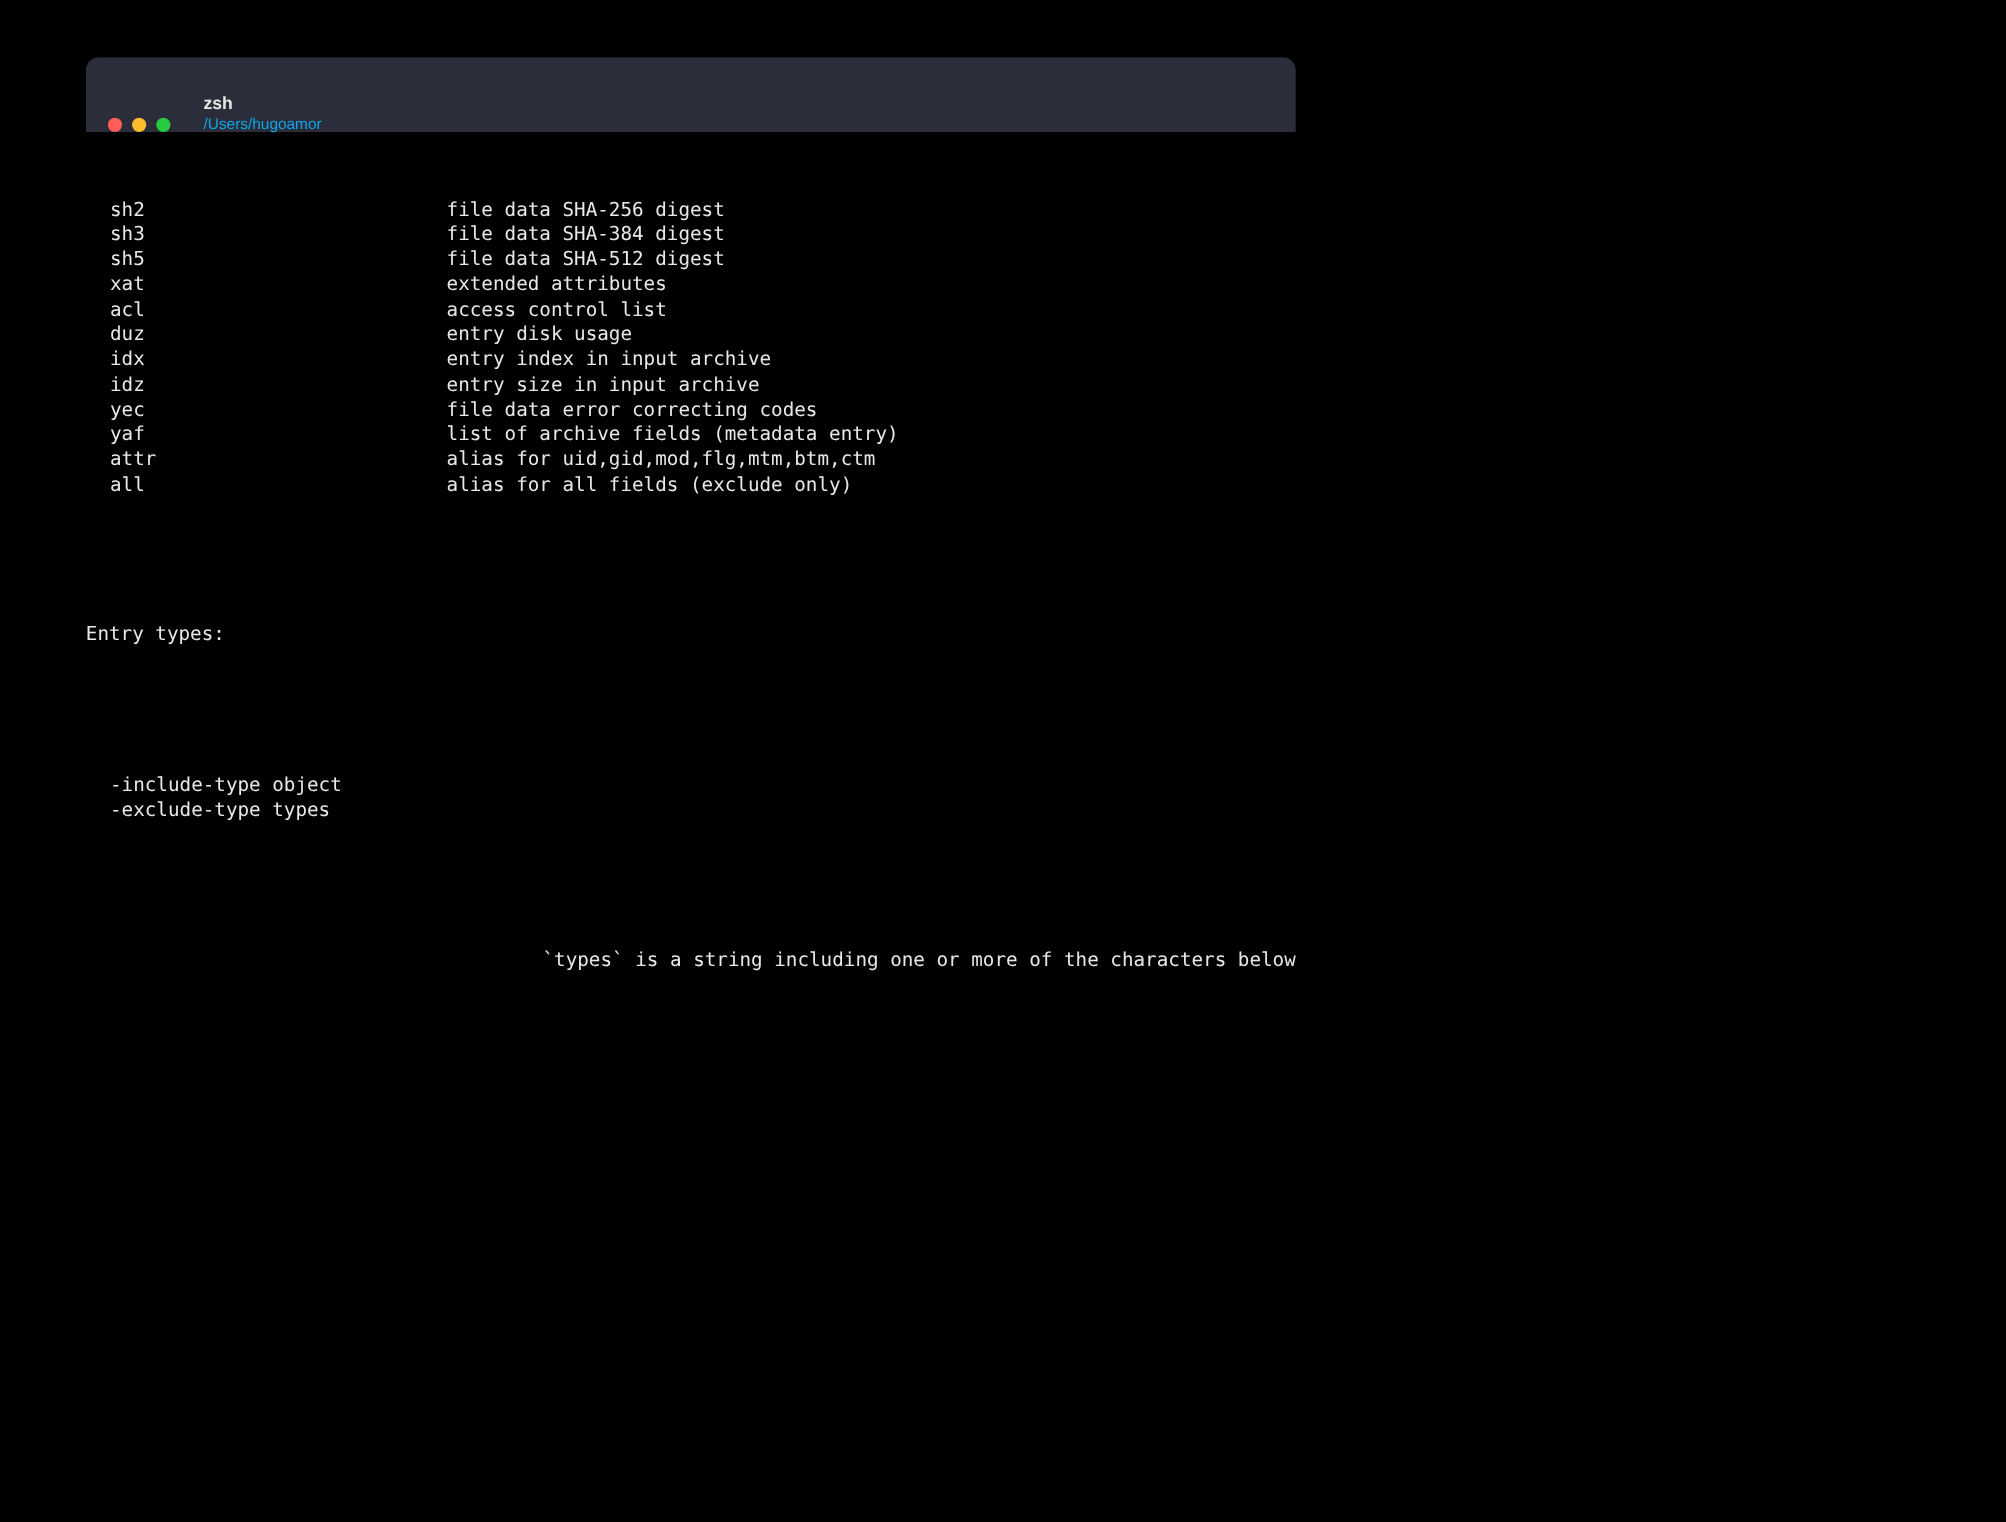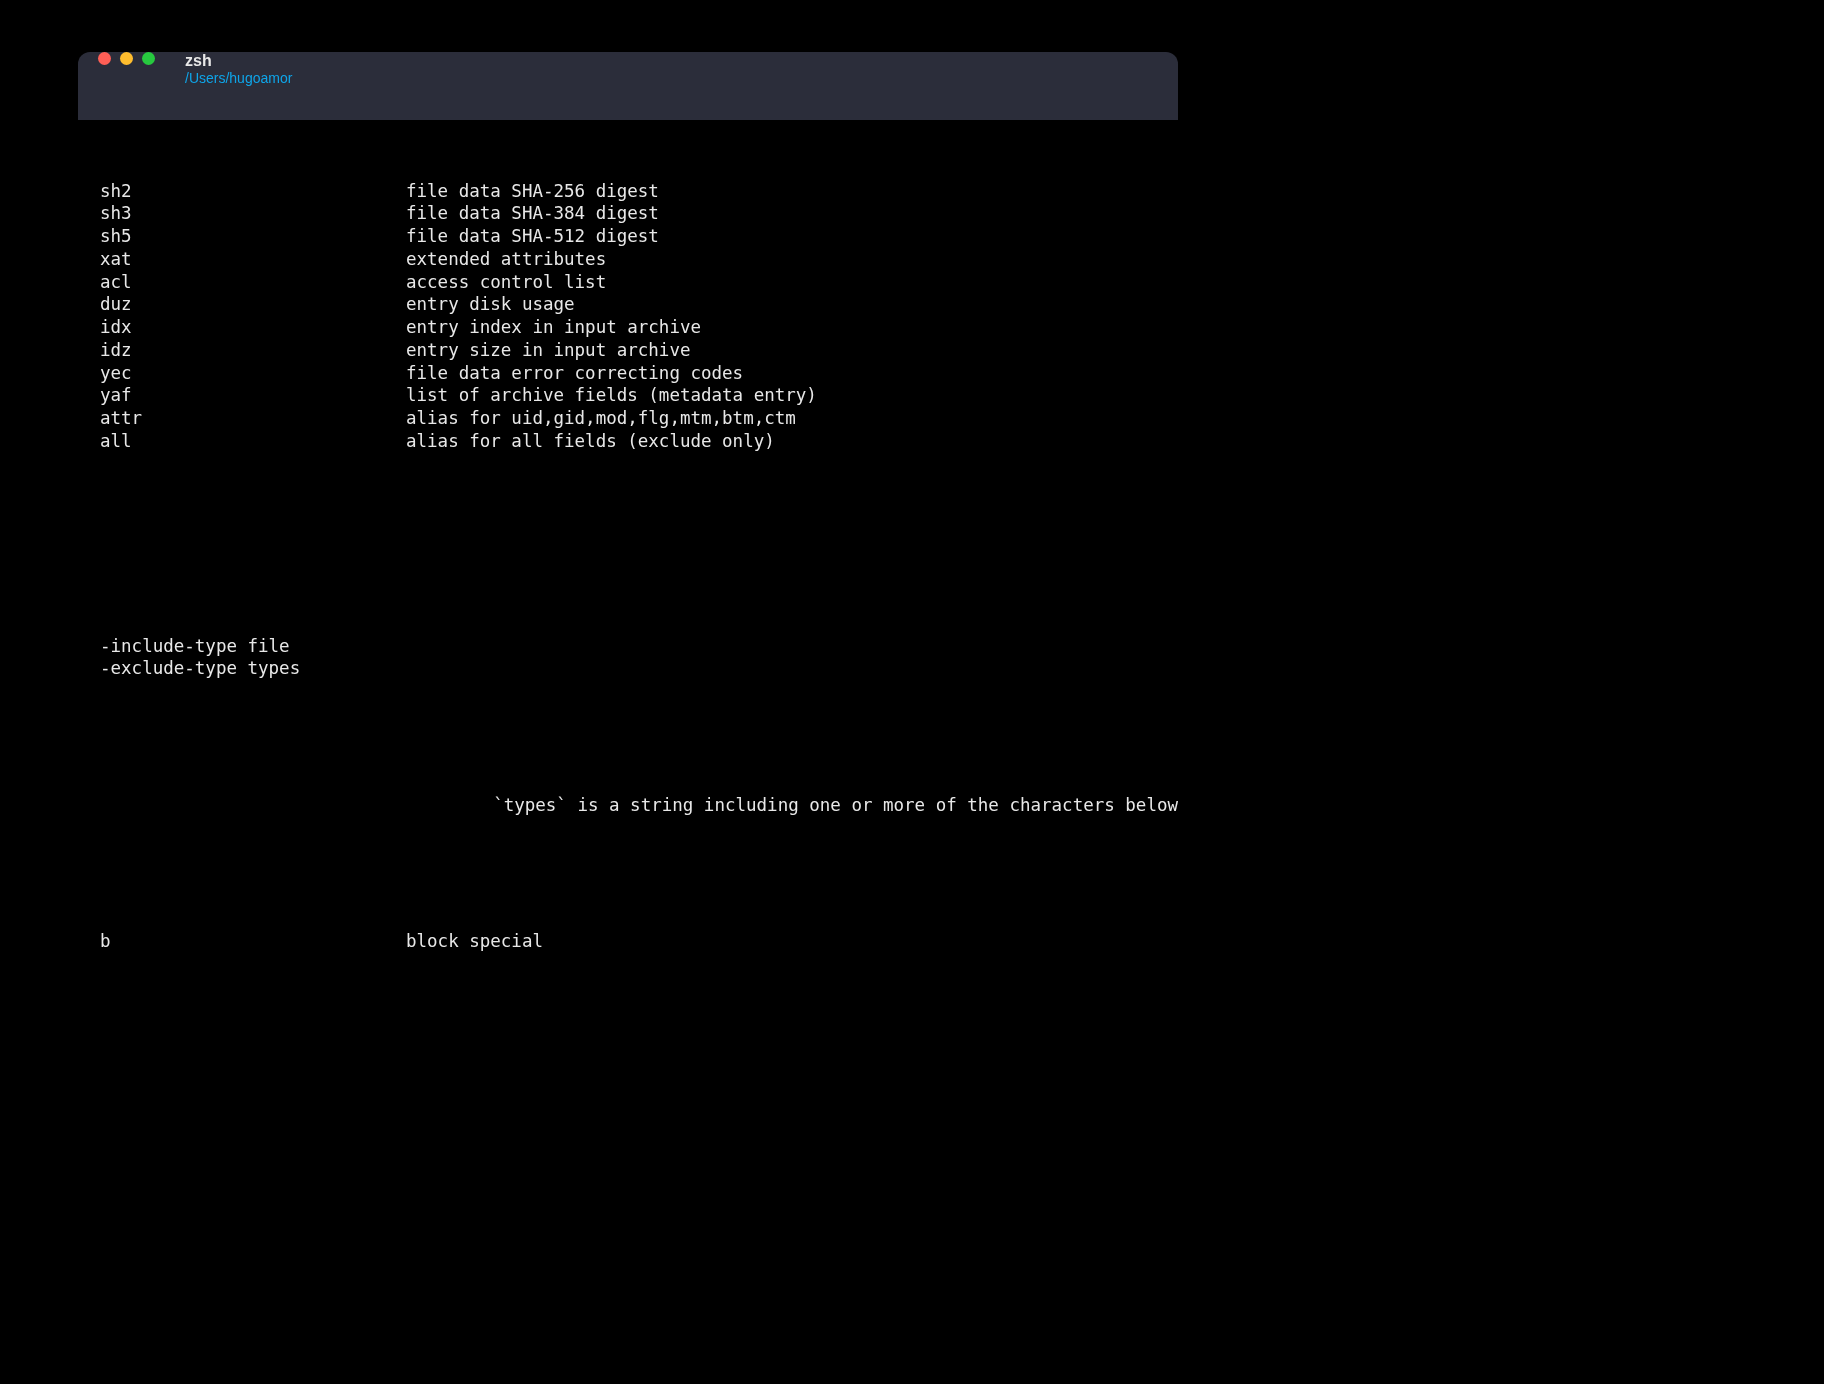--- a/index.html
+++ b/index.html
@@ -21,21 +21,21 @@
       width: 1100px;
       background: #000;
       border-radius: 12px;
       overflow: hidden;
       box-shadow: 0 20px 60px rgba(0,0,0,0.5);
     }
     .titlebar {
       background: #2b2d3a;
       height: 68px;
       display: flex;
-      align-items: flex-start;
+      align-items: flex-end;
       padding: 0 20px;
     }
     .traffic-lights {
       display: flex;
       gap: 9px;
       align-items: center;
     }
     .traffic-light {
       width: 13px;
       height: 13px;
@@ -131,22 +131,23 @@
       <div class="traffic-light tl-green"></div>
     </div>
     <div class="title-info">
       <div class="title-main">zsh</div>
       <div class="title-sub">/Users/hugoamor</div>
     </div>
   </div>
   <div class="terminal-body">
     <div id="fields-container"><div class="field-row"><span class="field-key">sh2</span><span class="field-desc">file data SHA-256 digest</span></div><div class="field-row"><span class="field-key">sh3</span><span class="field-desc">file data SHA-384 digest</span></div><div class="field-row"><span class="field-key">sh5</span><span class="field-desc">file data SHA-512 digest</span></div><div class="field-row"><span class="field-key">xat</span><span class="field-desc">extended attributes</span></div><div class="field-row"><span class="field-key">acl</span><span class="field-desc">access control list</span></div><div class="field-row"><span class="field-key">duz</span><span class="field-desc">entry disk usage</span></div><div class="field-row"><span class="field-key">idx</span><span class="field-desc">entry index in input archive</span></div><div class="field-row"><span class="field-key">idz</span><span class="field-desc">entry size in input archive</span></div><div class="field-row"><span class="field-key">yec</span><span class="field-desc">file data error correcting codes</span></div><div class="field-row"><span class="field-key">yaf</span><span class="field-desc">list of archive fields (metadata entry)</span></div><div class="field-row"><span class="field-key">attr</span><span class="field-desc">alias for uid,gid,mod,flg,mtm,btm,ctm</span></div><div class="field-row"><span class="field-key">all</span><span class="field-desc">alias for all fields (exclude only)</span></div></div>
     <div class="blank-line"></div>
+    <div class="indent-0">Entry types:</div>
     <div class="blank-line"></div>
-    <div id="options-container"><div class="field-row"><span class="option-key">-include-type file</span></div><div class="field-row"><span class="option-key">-exclude-type types</span></div></div>
+    <div id="options-container"><div class="field-row"><span class="option-key">-include-type object</span></div><div class="field-row"><span class="option-key">-exclude-type types</span></div></div>
     <div class="blank-line"></div>
     <div class="types-hint">`types` is a string including one or more of the characters below</div>
     <div class="blank-line"></div>
     <div id="types-container"><div class="field-row"><span class="field-key">b</span><span class="field-desc">block special</span></div><div class="field-row"><span class="field-key">c</span><span class="field-desc">character special</span></div><div class="field-row"><span class="field-key">d</span><span class="field-desc">directory</span></div><div class="field-row"><span class="field-key">f</span><span class="field-desc">regular file</span></div><div class="field-row"><span class="field-key">h</span><span class="field-desc">hard link</span></div><div class="field-row"><span class="field-key">l</span><span class="field-desc">symbolic link</span></div><div class="field-row"><span class="field-key">m</span><span class="field-desc">metadata entry (not a filesystem object)</span></div><div class="field-row"><span class="field-key">p</span><span class="field-desc">fifo</span></div><div class="field-row"><span class="field-key">s</span><span class="field-desc">socket</span></div></div>
     <div class="blank-line"></div>
     <div class="prompt-line"><span class="prompt-tilde">~</span><span class="prompt-square">■</span><span class="cursor-block"></span></div>
   </div>
 </div>
 
 </body></html>

